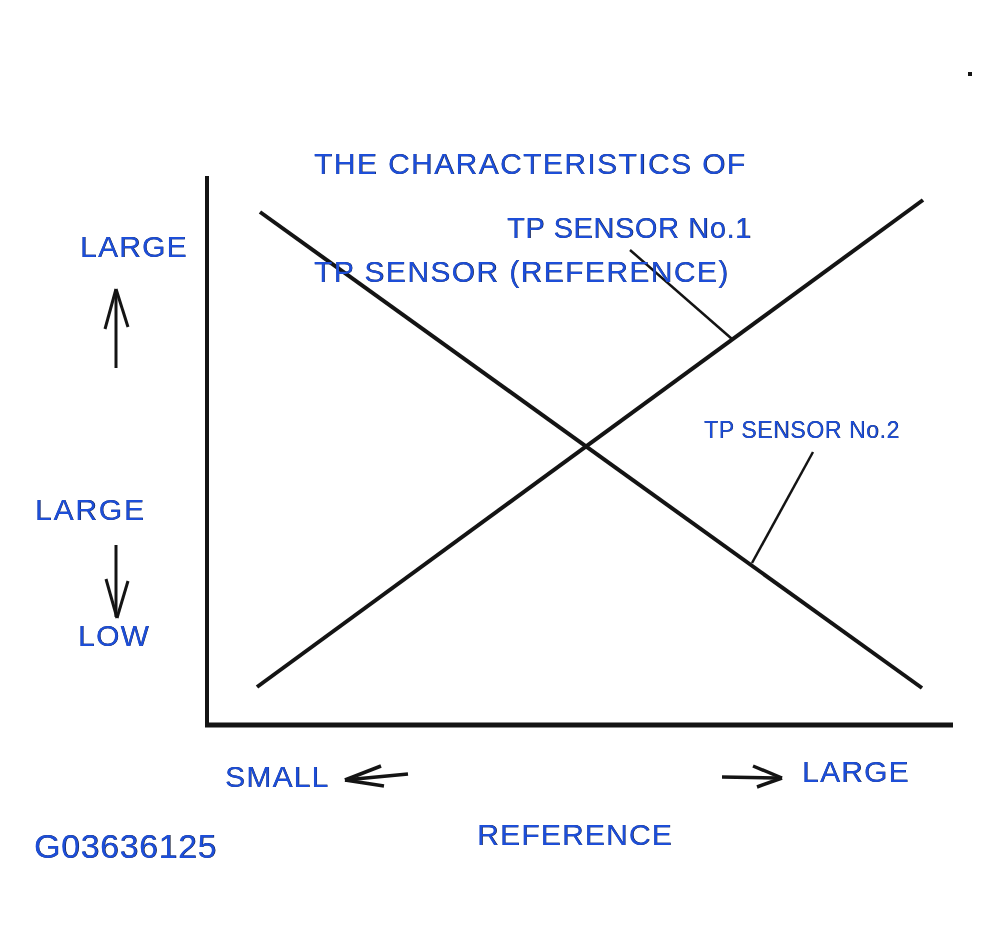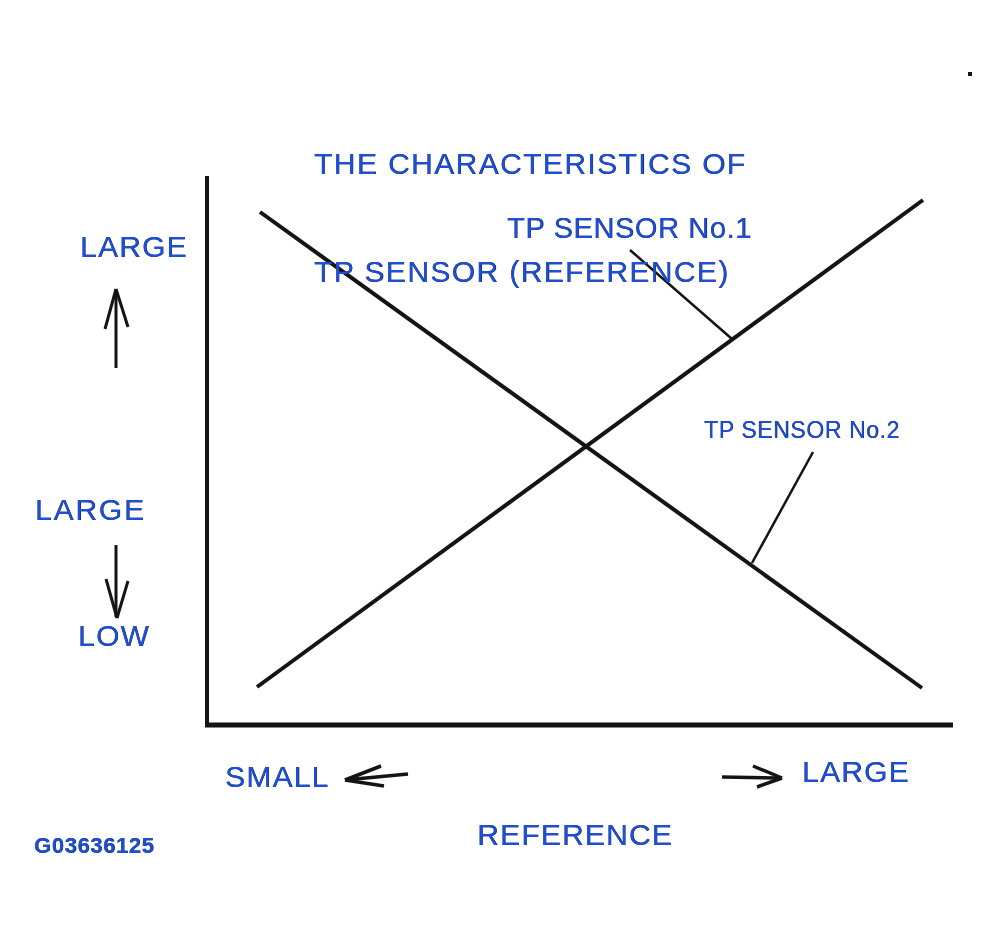--- a/index.html
+++ b/index.html
@@ -34,21 +34,21 @@
   }
   .title   { left: 314px; top: 74px;  letter-spacing: 1.4px; line-height: 36px; }
   .high    { left: 80px;  top: 229px; }
   .yaxis   { left: 35px;  top: 422px; letter-spacing: 1.8px; line-height: 35px; }
   .low     { left: 78px;  top: 618px; }
   .s1      { left: 507px; top: 210px; font-size: 29px; letter-spacing: 0.6px; }
   .s2      { left: 704px; top: 412px; font-size: 23px; letter-spacing: 0.6px; }
   .small   { left: 225px; top: 759px; }
   .xaxis   { left: 425px; top: 740px; width: 300px; text-align: center; line-height: 38px; }
   .large   { left: 802px; top: 754px; }
-  .code    { left: 34px;  top: 828px; font-size: 22px; font-weight: bold; letter-spacing: 0.6px; }
+  .code    { left: 34px;  top: 828px; font-size: 34px; font-weight: normal; letter-spacing: 0.6px; }
   .stroke {
     stroke: #141414;
     fill: none;
   }
 </style>
 </head>
 <body>
 
 <div class="figure">
 

